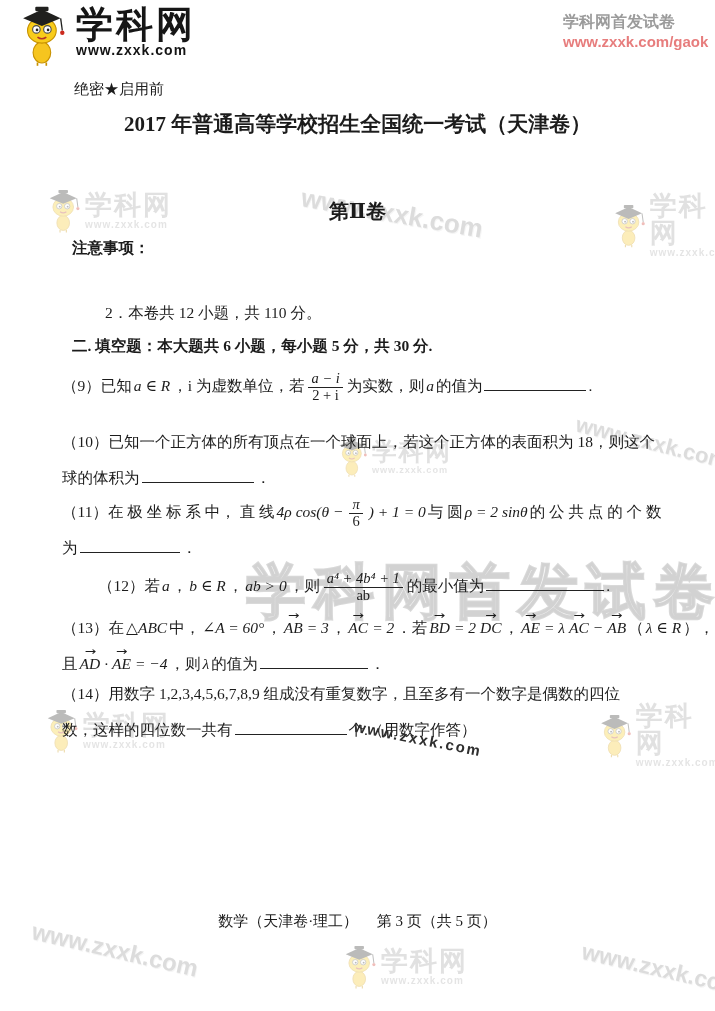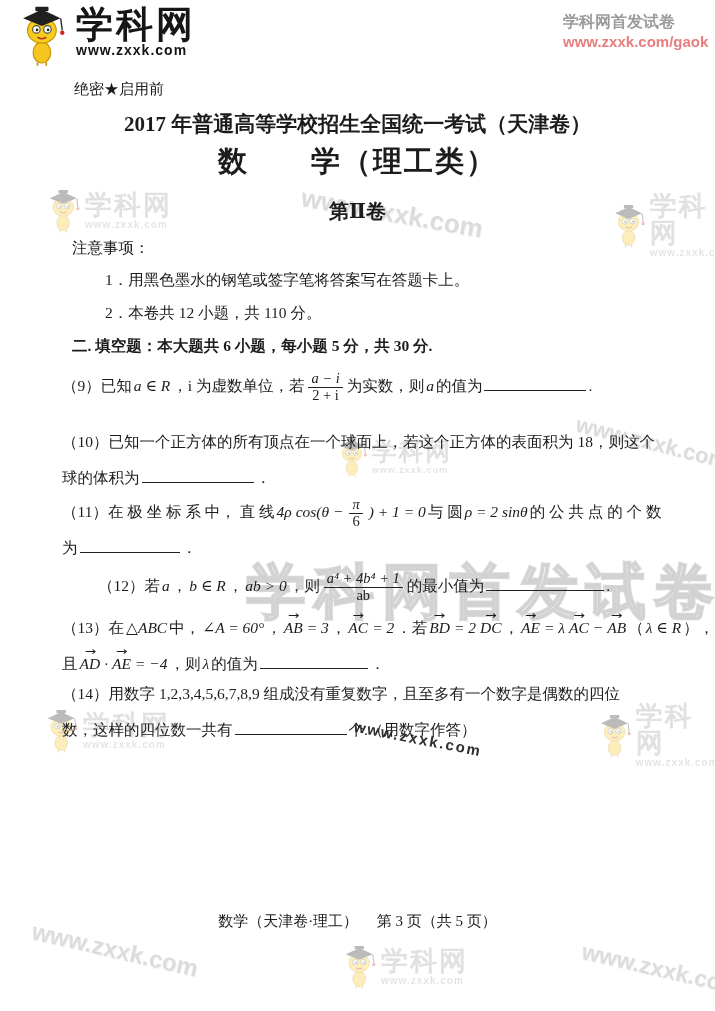--- a/index.html
+++ b/index.html
@@ -27,21 +27,21 @@
     font-family:"Liberation Sans","DejaVu Sans",sans-serif;font-weight:bold;}
   .hr-l1{font-size:16px;color:#9b9b9b;line-height:20px;}
   .hr-l2{font-size:15px;color:#e77d7d;line-height:19px;}
 
   
   .classified{left:74px;top:80px;font-weight:normal;font-size:15px;}
   .t-center{left:0;right:0;text-align:center;}
   .title1{top:110px;font-size:21px;font-weight:bold;}
   .title2{top:142px;font-size:29px;font-weight:bold;letter-spacing:2px;}
   .title3{top:198px;font-size:20px;font-weight:bold;}
-  .notices-head{left:72px;top:238px;font-weight:normal;}
+  .notices-head{left:72px;top:238px;font-weight:bold;}
   .notice-item{left:105px;}
   .n1{top:270px;} .n2{top:303px;}
   .section-head{left:72px;top:336px;font-weight:bold;}
 
   .q{left:62px;right:30px;}
   .qline{line-height:36px;white-space:nowrap;}
   .mi{font-style:italic;margin:0 2px;}
   .blank{display:inline-block;border-bottom:1.2px solid #222;height:1em;vertical-align:baseline;margin:0 2px;}
 
   .frac{display:inline-block;vertical-align:middle;text-align:center;margin:0 4px;line-height:1.1;}
@@ -180,25 +180,23 @@
       <div class="brand-url">www.zxxk.com</div>
     </div>
   </div>
   <div class="abs header-right">
     <div class="hr-l1">学科网首发试卷</div>
     <div class="hr-l2">www.zxxk.com/gaok</div>
   </div>
 
   <div class="abs classified">绝密★启用前</div>
   <div class="abs t-center title1">2017 年普通高等学校招生全国统一考试（天津卷）</div>
-  <div class="abs t-center title2">数　　学（理工类）</div>
   <div class="abs t-center title3">第Ⅱ卷</div>
 
   <div class="abs notices-head">注意事项：</div>
-  <div class="abs notice-item n1">1．用黑色墨水的钢笔或签字笔将答案写在答题卡上。</div>
   <div class="abs notice-item n2">2．本卷共 12 小题，共 110 分。</div>
 
   <div class="abs section-head">二. 填空题：本大题共 6 小题，每小题 5 分，共 30 分.</div>
 
   <div class="abs q q9">
     <div class="qline">
       <span>（9）</span><span>已知</span><span class="mi">a ∈ R</span><span>，i 为虚数单位，若</span><span class="frac"><span class="fn">a − i</span><span class="fd">2 + i</span></span><span>为实数，则</span><span class="mi">a</span><span>的值为</span><span class="blank" style="width:102px"></span><span>.</span>
     </div>
   </div>
 

